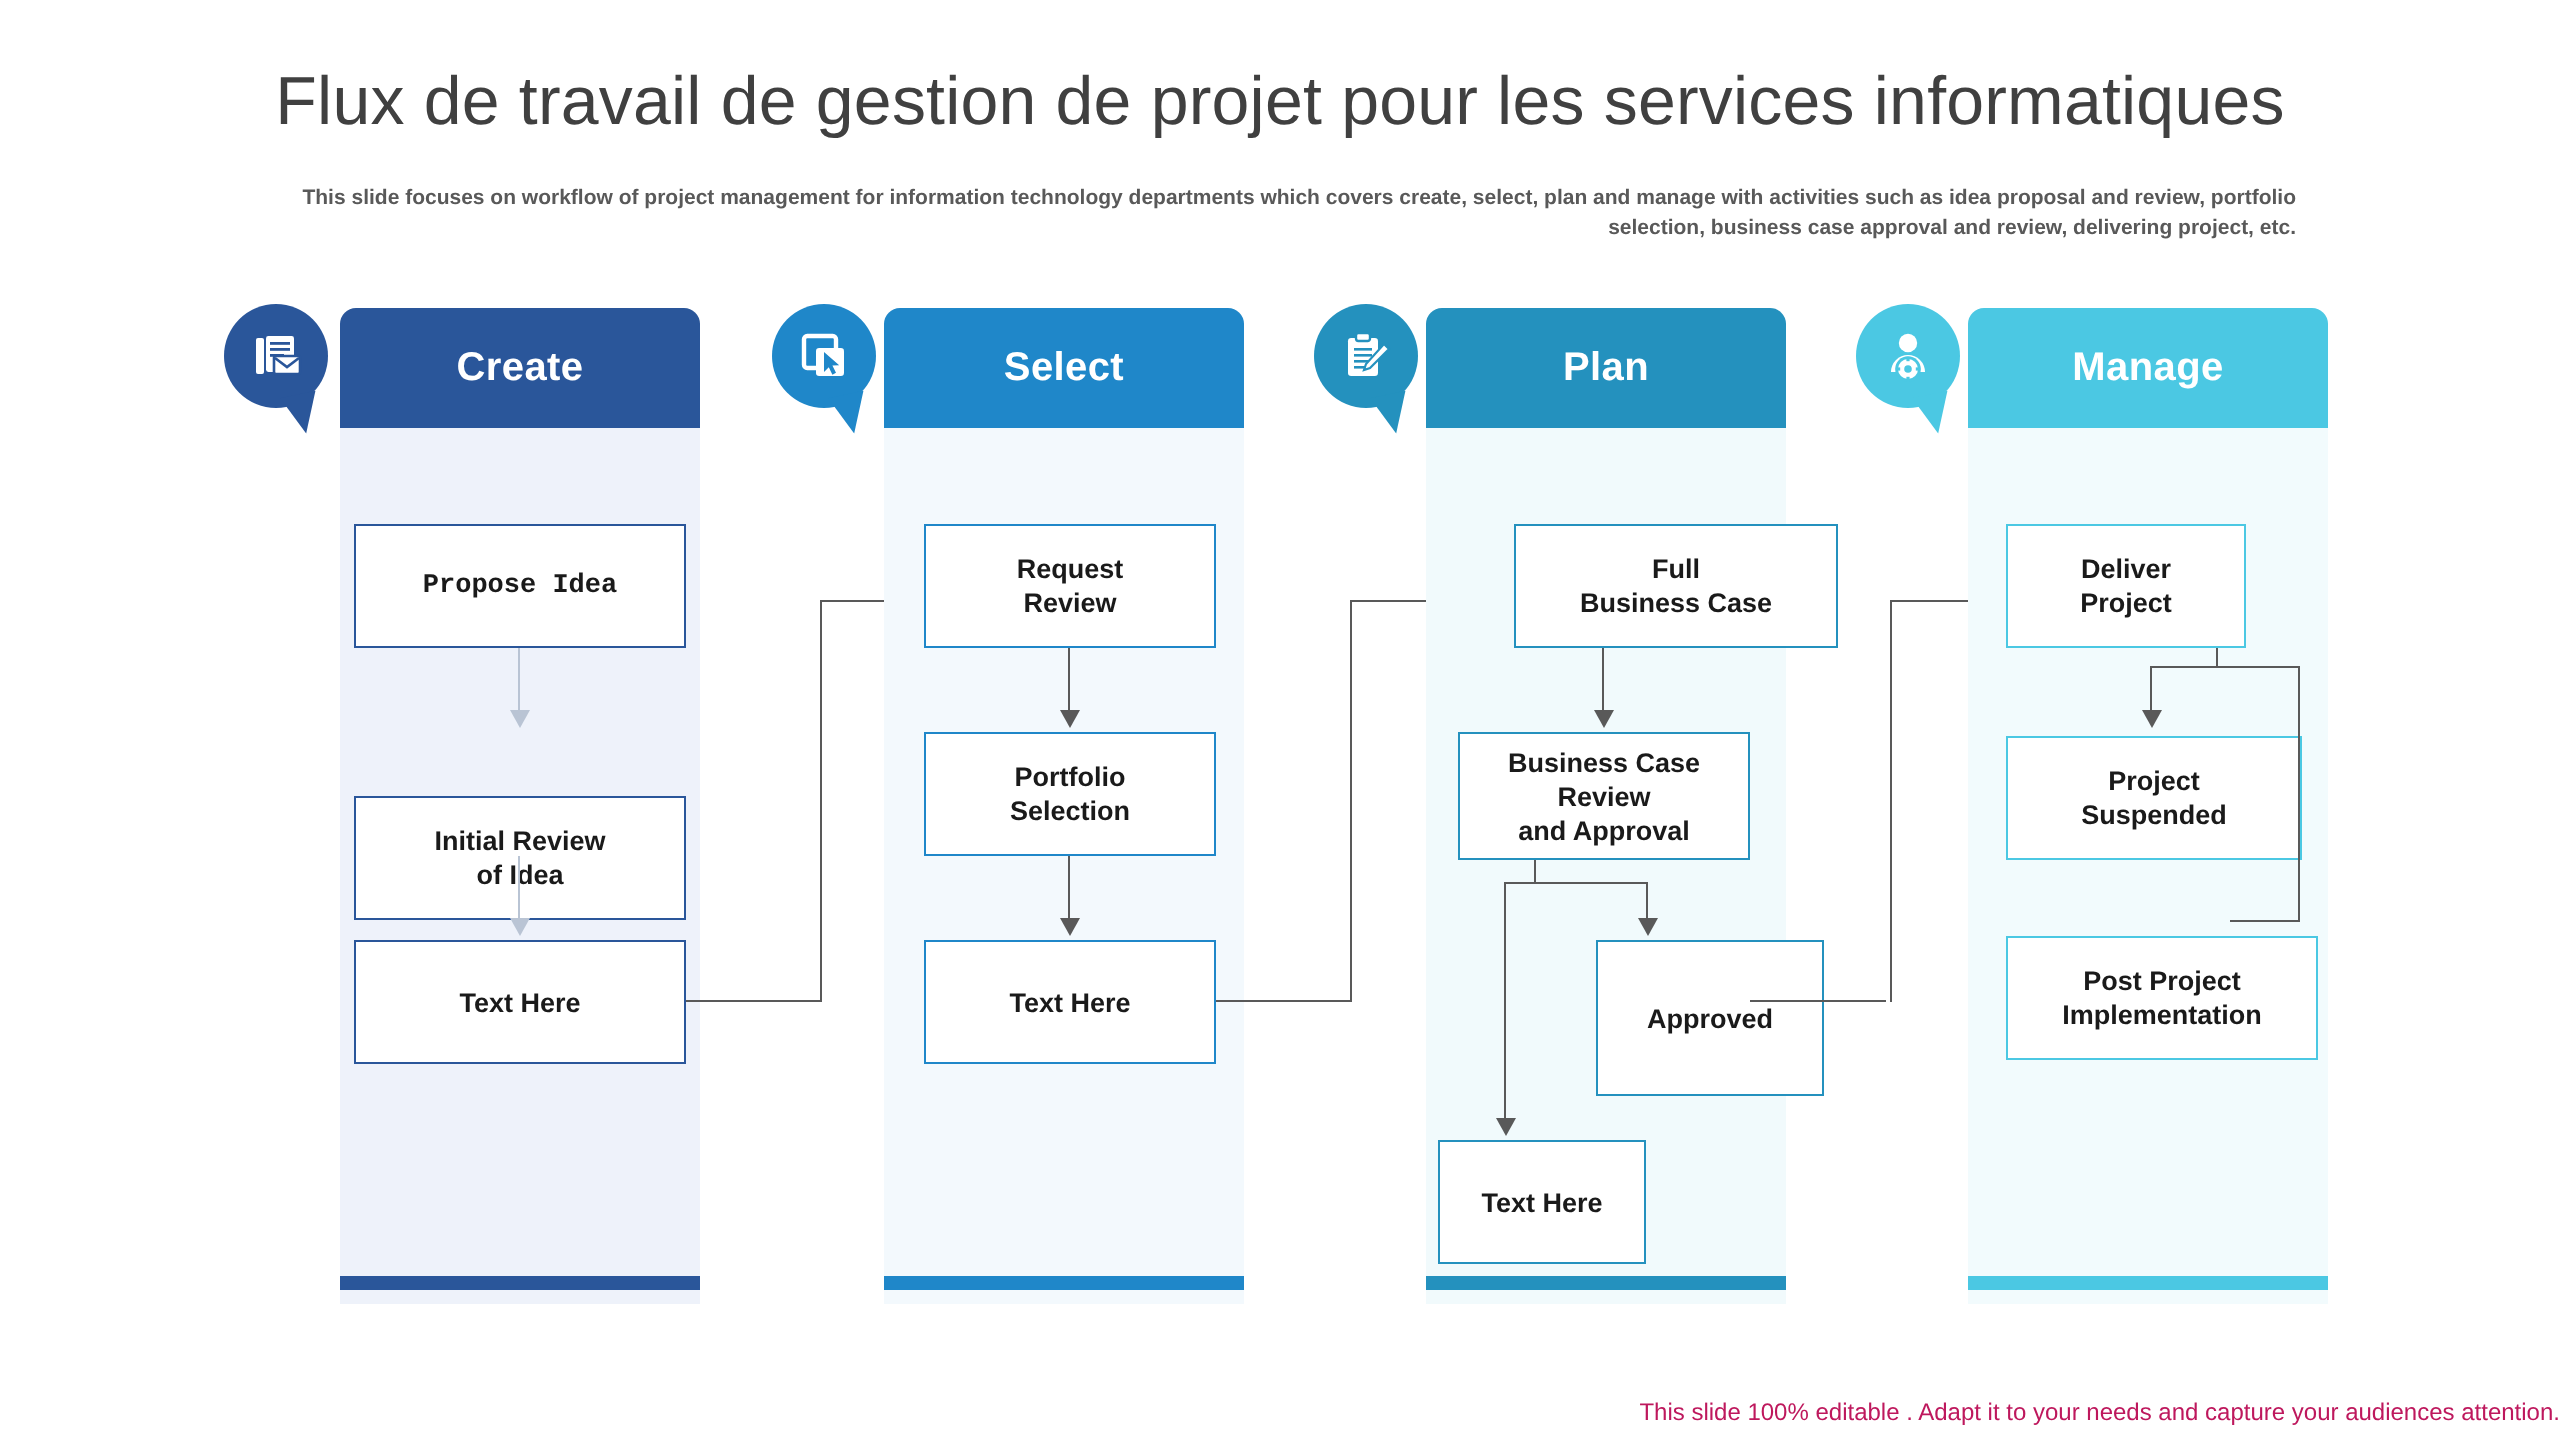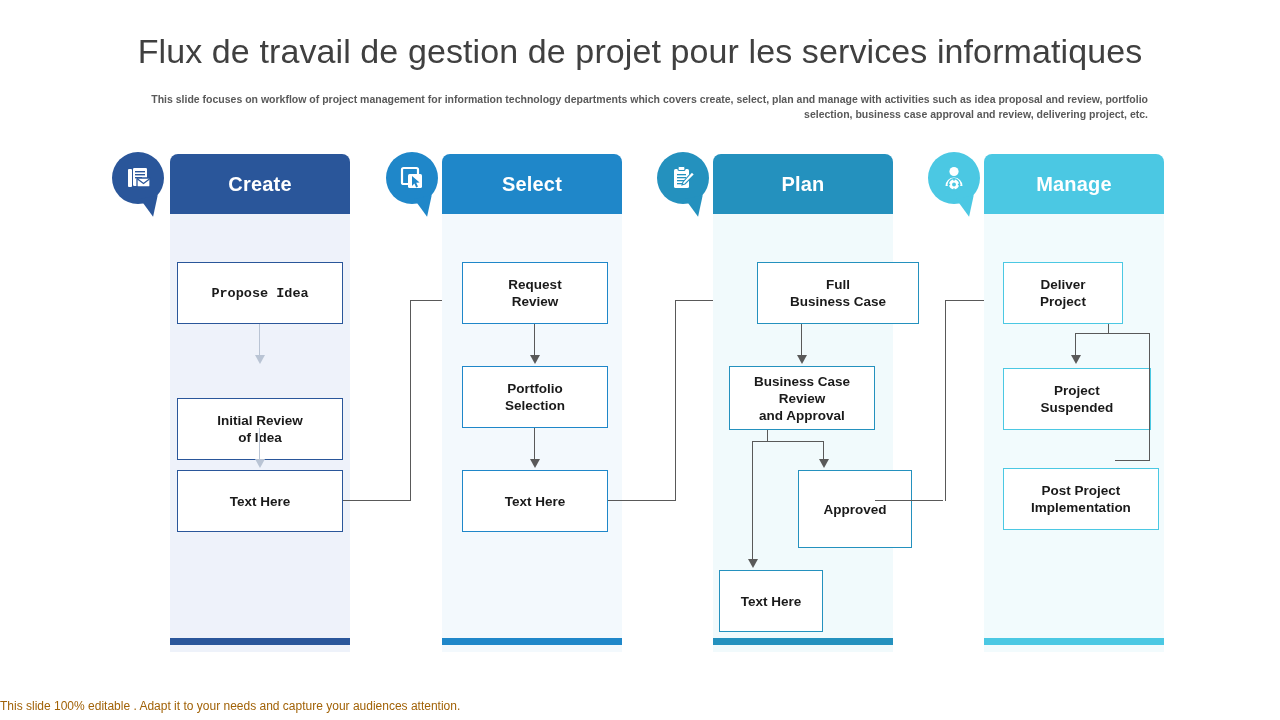--- a/index.html
+++ b/index.html
@@ -90,21 +90,21 @@
     border-top: 5px solid transparent;
     border-bottom: 5px solid transparent;
     border-left: 9px solid #595959;
   }
   .soft .hline, .soft .vline { background: #b9c4d4; }
   .soft .arrow-d { border-top-color: #b9c4d4; }
 
   
   .footer {
     position: absolute; left: 0; top: 699px; width: 1280px;
-    text-align: left; font-size: 12px; color: #a16207;
+    text-align: right; font-size: 12px; color: #be185d;
   }
 </style>
 </head>
 <body>
 
 <div id="slide">
 
   <div class="title">Flux de travail de gestion de projet pour les services informatiques</div>
   <div class="subtitle">This slide focuses on workflow of project management for information technology departments which covers create, select, plan and manage with activities such as idea proposal and review, portfolio selection, business case approval and review, delivering project, etc.</div>
 

